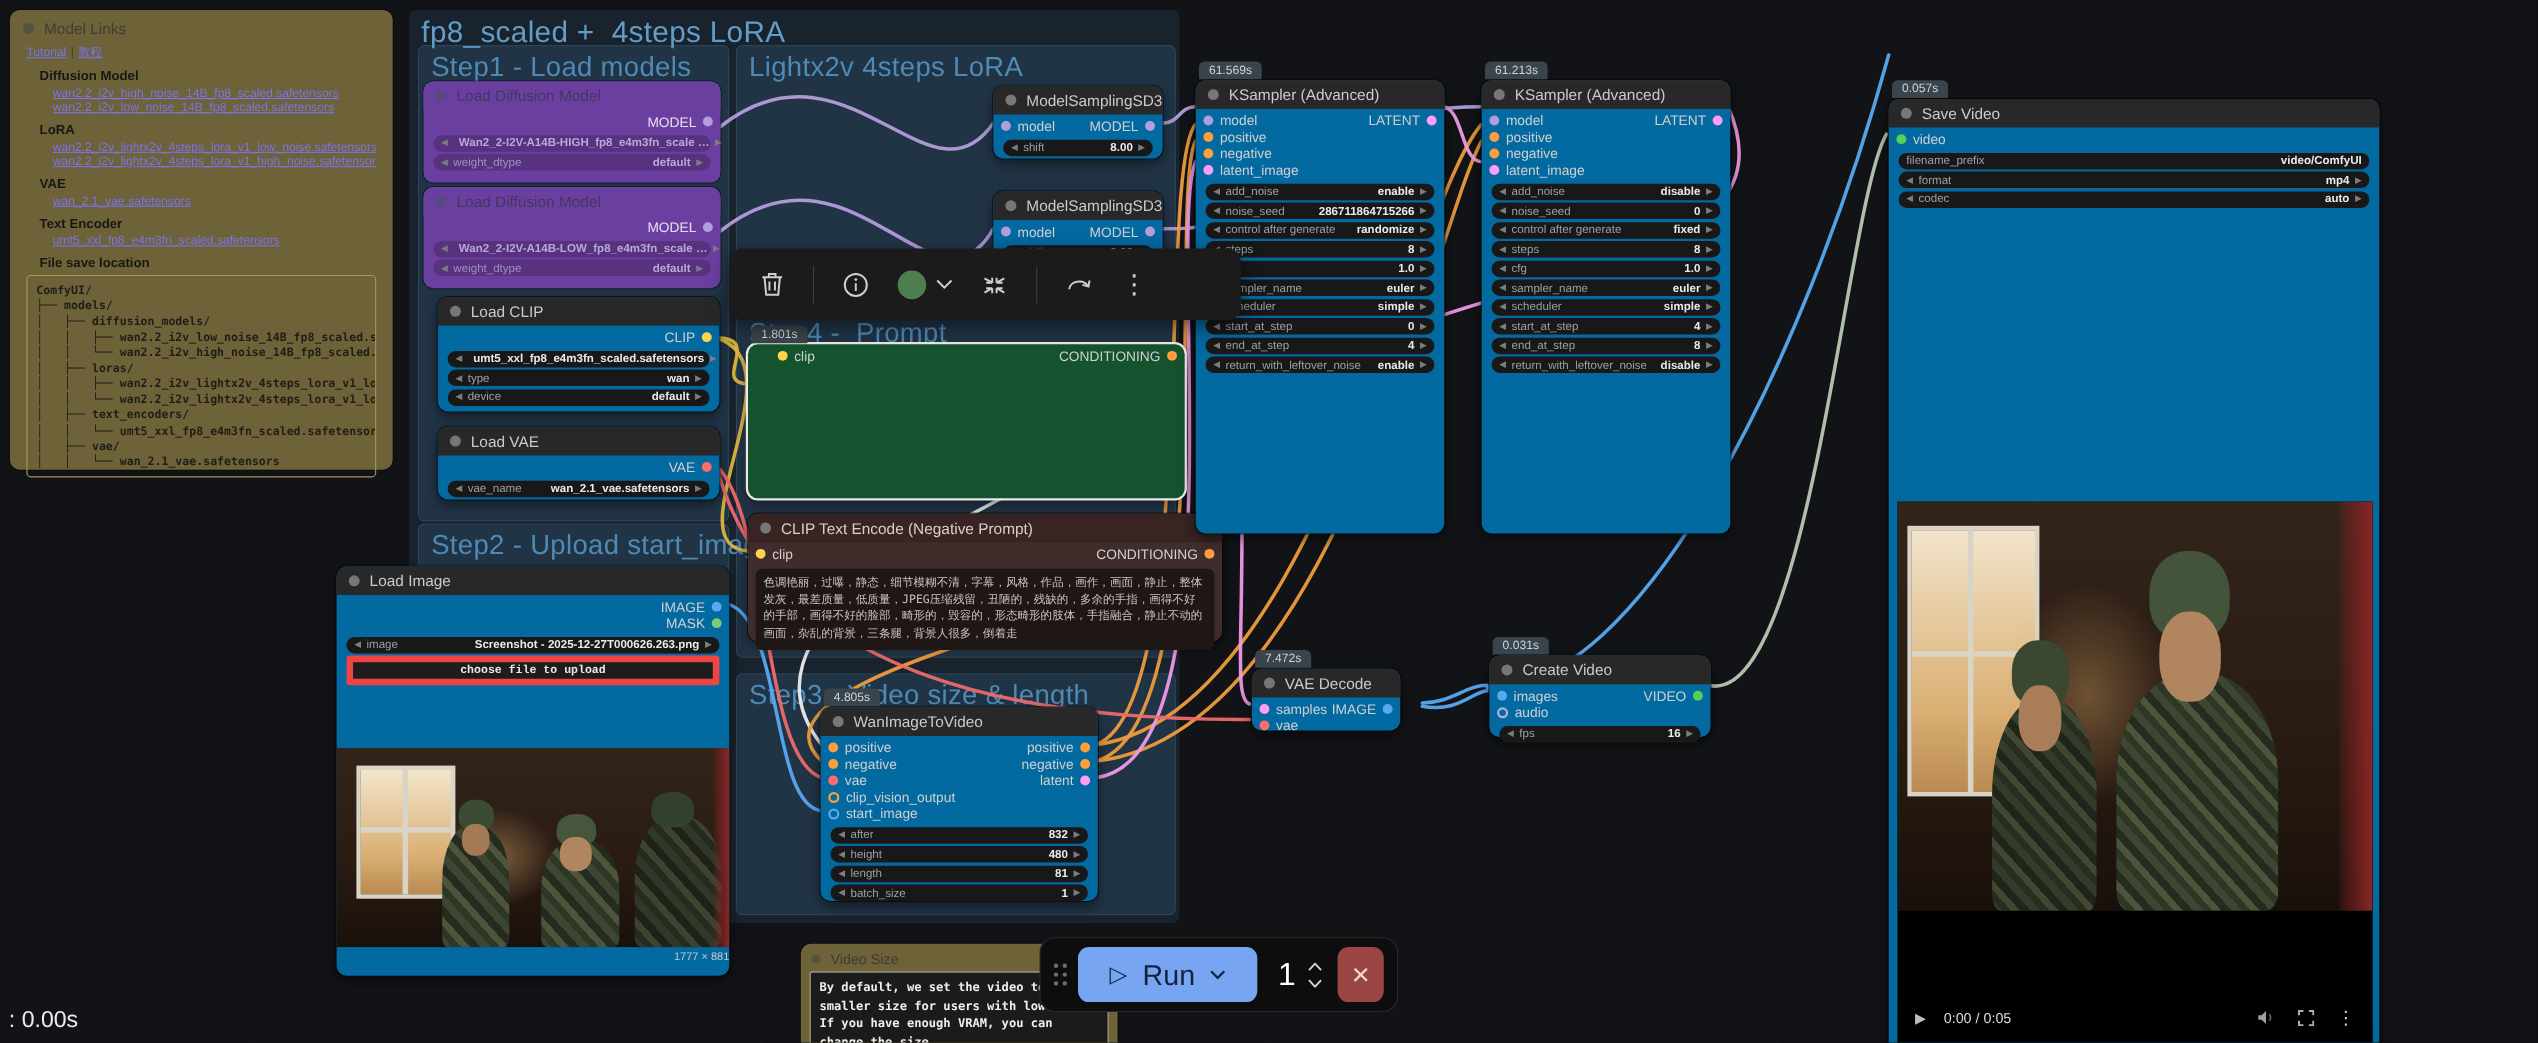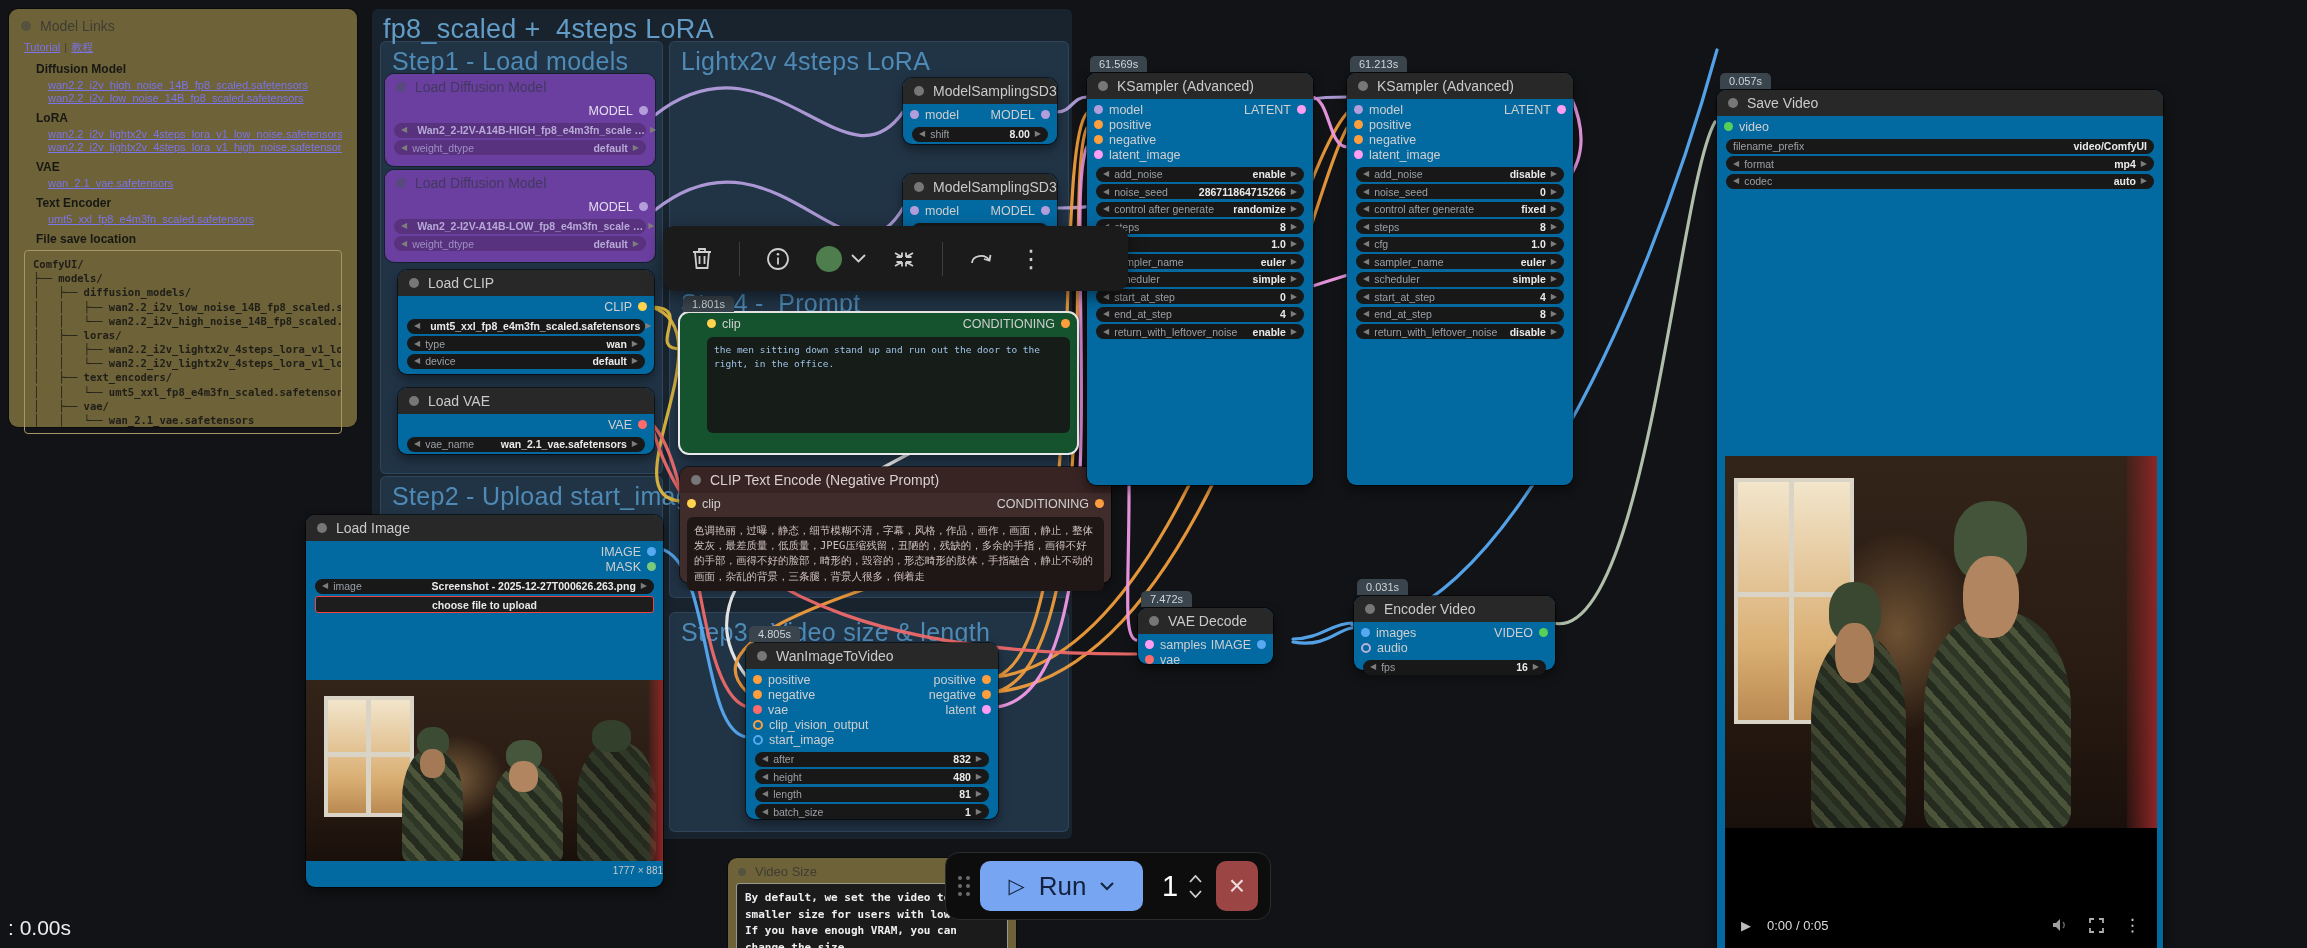--- a/index.html
+++ b/index.html
@@ -23,21 +23,21 @@
   .slots{padding-top:3px;}
   .slot-row{display:flex;justify-content:space-between;align-items:center;height:15px;padding:0 7px;color:#cfcfcf;font-size:12.5px;}
   .slot{display:flex;align-items:center;gap:6px;}
   .port{width:9px;height:9px;border-radius:50%;flex:0 0 auto;}
   .port.hollow{background:transparent !important;border:2px solid #999;width:6px;height:6px;}
   .widgets{padding-top:2px;}
   .widget{display:flex;align-items:center;height:15px;margin:2.5px 9px;padding:0 7px;background:#181818;border-radius:8px;font-size:10.5px;color:#9aa0a6;gap:5px;}
   .widget .arrow{color:#7d7d7d;font-size:8px;line-height:1;}
   .widget .w-label{overflow:hidden;white-space:nowrap;text-overflow:ellipsis;}
   .widget .w-value{margin-left:auto;color:#eaeaea;font-weight:bold;white-space:nowrap;}
-  .widget.button{justify-content:center;color:#e8e8e8;font-weight:bold;background:#1d1d1d;border:1px solid #ef4444;border-radius:3px;}
+  .widget.button{justify-content:center;color:#e8e8e8;font-weight:bold;background:#1d1d1d;border:6px solid #ef4444;border-radius:3px;font-family:Liberation Mono, monospace;}
   .widget.textw .w-label{color:#9aa0a6;}
   
   .node.bypass{background:#6b3fa0;box-shadow:0 0 0 1px rgba(0,0,0,.4);}
   .node.bypass .node-header{background:#6b3fa0;color:#41395f;}
   .node.bypass .status-dot{background:#58497e;}
   .node.bypass .slot-row{color:#e4def2;}
   .node.bypass .widget{background:#58327e;color:#9e8fc5;}
   .node.bypass .widget .w-value{color:#b7a9d8;}
   
   .node.green{background:#14532d;padding-left:20px;}
@@ -415,21 +415,20 @@
             <span class="port" style="background: rgb(255, 211, 77);"></span>
             <span class="slot-name">clip</span>
           </span>
           <span class="slot out">
             <span class="slot-name">CONDITIONING</span>
             <span class="port" style="background: rgb(255, 158, 61);"></span>
           </span>
         </div>
       </div>
       <div class="widgets"></div>
-    <div class="prompt-box">the men sitting down stand up and run out the door to the right, in the office.</div>
   </div>
   <div class="node maroon" style="left:680px;top:467px;width:431px;height:116px">
     <div class="node-header">
         <span class="status-dot"></span>
         <span class="node-title">CLIP Text Encode (Negative Prompt)</span>
       </div>
     <div class="slots">
         <div class="slot-row">
           <span class="slot in">
             <span class="port" style="background: rgb(255, 211, 77);"></span>
@@ -754,21 +753,21 @@
           </span>
           <span class="slot out"></span>
         </div>
       </div>
       <div class="widgets"></div>
   </div>
   <div class="node" style="left:1354px;top:596px;width:201px;height:74px">
     <div class="node-badge">0.031s</div>
     <div class="node-header">
         <span class="status-dot"></span>
-        <span class="node-title">Encoder Video</span>
+        <span class="node-title">Create Video</span>
       </div>
     <div class="slots">
         <div class="slot-row">
           <span class="slot in">
             <span class="port" style="background: rgb(87, 170, 242);"></span>
             <span class="slot-name">images</span>
           </span>
           <span class="slot out">
             <span class="slot-name">VIDEO</span>
             <span class="port" style="background: rgb(87, 208, 87);"></span>

